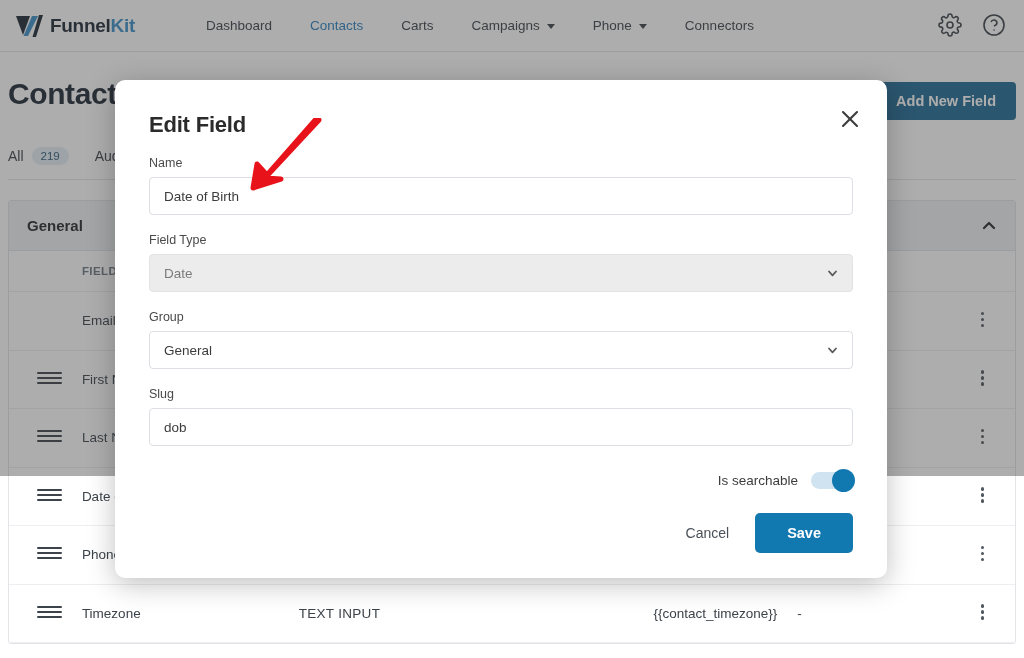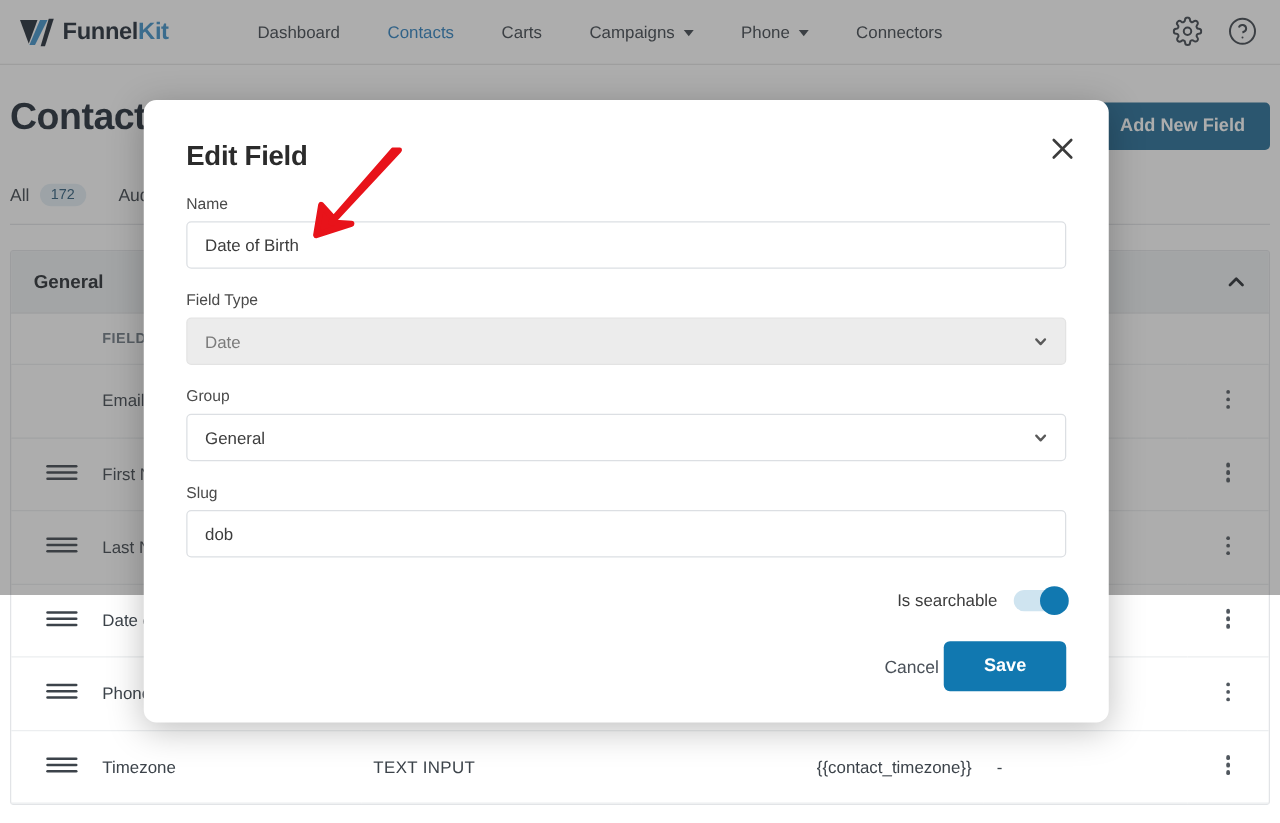--- a/index.html
+++ b/index.html
@@ -168,21 +168,21 @@
     width: 42px; height: 17px; border-radius: 9px; background: #cfe4f0;
     position: relative; cursor: pointer;
   }
   .toggle .knob {
     position: absolute; right: -2px; top: -3px;
     width: 23px; height: 23px; border-radius: 50%; background: #1178b0;
   }
 
   .actions {
     display: flex; align-items: center; justify-content: flex-end;
-    margin-top: 24px; padding: 0 10px;
+    gap: 22px; margin-top: 24px; padding: 0 10px;
   }
   .btn-cancel {
     background: none; border: none; font-size: 14px; color: #4a5159; cursor: pointer;
     font-family: "Liberation Sans", sans-serif; padding: 8px 4px;
   }
   .btn-save {
     background: #1178b0; color: #fff; border: none; border-radius: 5px;
     font-size: 14.5px; font-weight: bold; padding: 12px 32px; cursor: pointer;
     font-family: "Liberation Sans", sans-serif;
   }
@@ -250,21 +250,21 @@
     </div>
 
     <div class="content">
       <div class="page-title">Contacts</div>
       <button class="secondary-btn"></button>
       <button class="add-btn">Add New Field</button>
 
       <div class="tabs">
         <div class="tab">
           <span>All</span>
-          <span class="tab-badge">172</span>
+          <span class="tab-badge">219</span>
         </div>
         <div class="tab">
           <span>Audience</span>
         </div>
       </div>
 
       <div class="group-card">
         <div class="group-head">
           <span class="group-title">General</span>
           <span class="chev-up">

